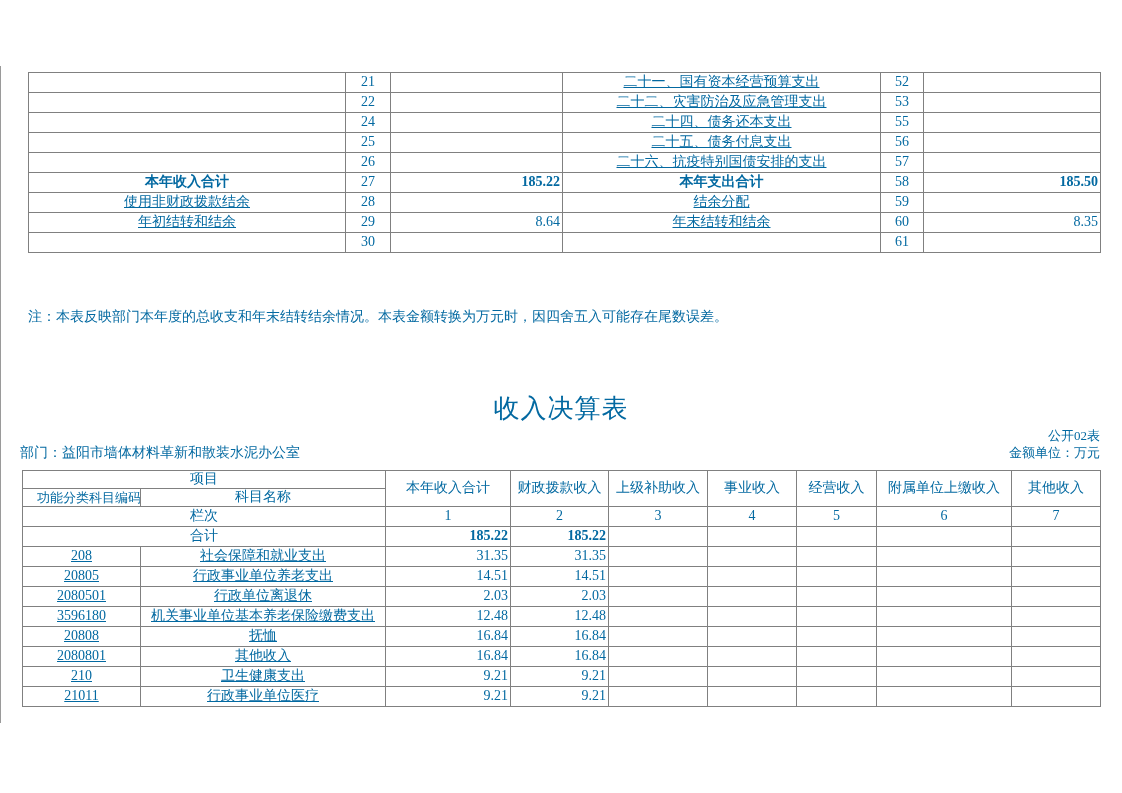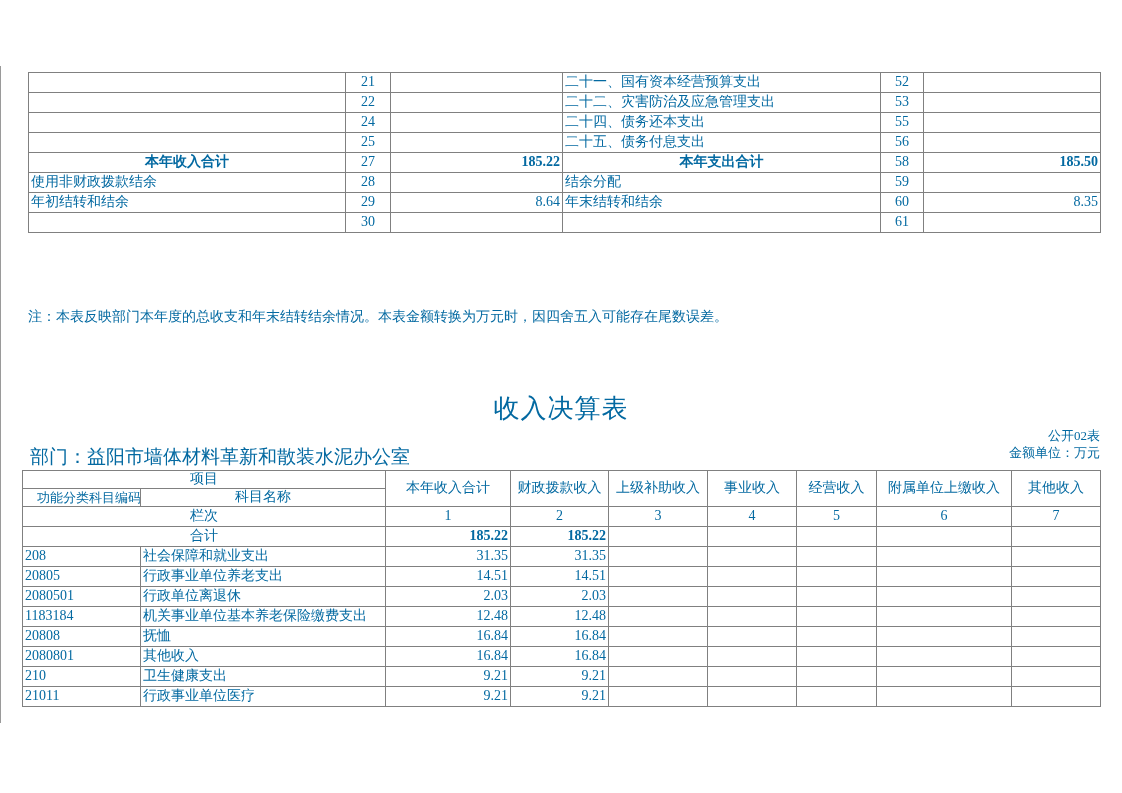--- a/index.html
+++ b/index.html
@@ -32,27 +32,27 @@
   
   .income-table{position:absolute;left:22px;top:470px;width:1078px;}
   .income-table tr{height:20px;}
   .income-table .hdr-sub{height:18px;}
   .income-table th{font-size:14px;text-align:center;}
   .income-table th.code-hdr{font-size:13px;padding:0 14px;}
   .num{text-align:center;}
   .val{text-align:right;}
   .bold{font-weight:bold;}
   .center{text-align:center;}
-  .left{text-align:left;}
+  .left{text-align:center;text-decoration:underline;}
   
   .note{position:absolute;left:28px;top:308px;font-size:14px;}
   .title{position:absolute;left:0;top:391px;width:1122px;text-align:center;
          font-size:26px;letter-spacing:1px;}
   .table-code{position:absolute;right:22px;top:427px;font-size:13px;}
-  .dept{position:absolute;left:30px;top:444px;font-size:19px;}
+  .dept{position:absolute;left:20px;top:444px;font-size:14px;}
   .unit{position:absolute;right:22px;top:444px;font-size:13px;}
 </style>
 </head>
 <body>
 
 <div class="page">
 
   <div class="edge-line"></div>
 
   <table class="summary-table">
@@ -88,20 +88,28 @@
           <td class="left">二十四、债务还本支出</td>
           <td class="num">55</td>
           <td class="val"></td>
         </tr>
         <tr>
           <td class="left"></td>
           <td class="num">25</td>
           <td class="val"></td>
           <td class="left">二十五、债务付息支出</td>
           <td class="num">56</td>
+          <td class="val"></td>
+        </tr>
+        <tr>
+          <td class="left"></td>
+          <td class="num">26</td>
+          <td class="val"></td>
+          <td class="left">二十六、抗疫特别国债安排的支出</td>
+          <td class="num">57</td>
           <td class="val"></td>
         </tr>
         <tr>
           <td class="bold center">本年收入合计</td>
           <td class="num">27</td>
           <td class="val bold">185.22</td>
           <td class="bold center">本年支出合计</td>
           <td class="num">58</td>
           <td class="val bold">185.50</td>
         </tr>
@@ -216,21 +224,21 @@
           <td class="left">行政单位离退休</td>
           <td class="val">2.03</td>
           <td class="val">2.03</td>
           <td class="val"></td>
           <td class="val"></td>
           <td class="val"></td>
           <td class="val"></td>
           <td class="val"></td>
         </tr>
         <tr>
-          <td class="left">1183184</td>
+          <td class="left">3596180</td>
           <td class="left">机关事业单位基本养老保险缴费支出</td>
           <td class="val">12.48</td>
           <td class="val">12.48</td>
           <td class="val"></td>
           <td class="val"></td>
           <td class="val"></td>
           <td class="val"></td>
           <td class="val"></td>
         </tr>
         <tr>

